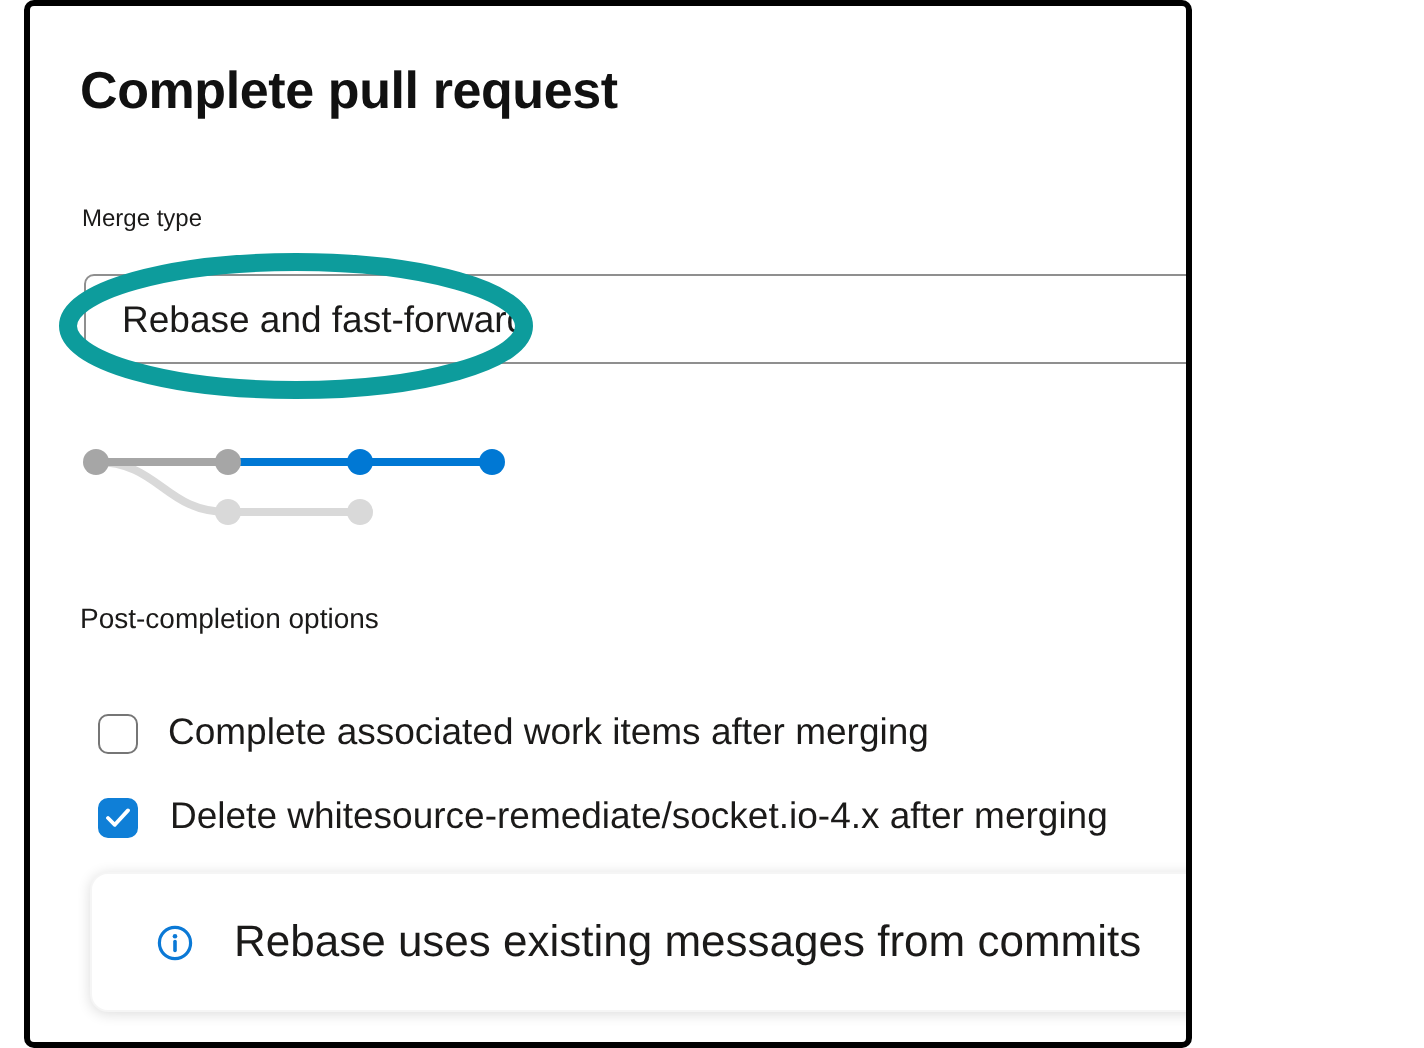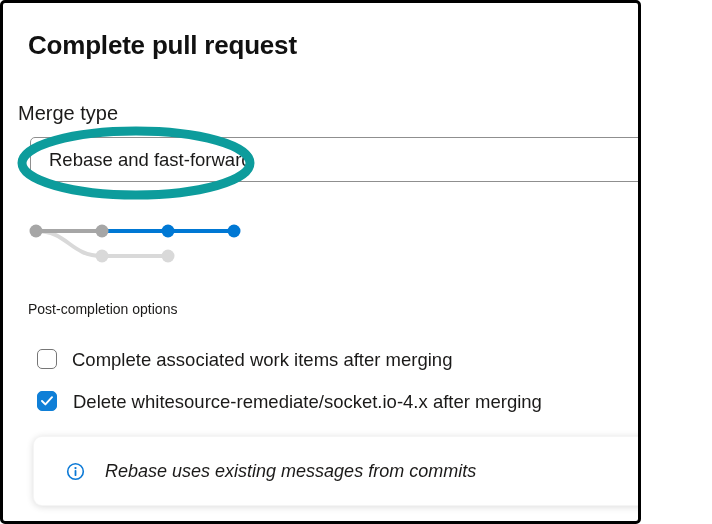--- a/index.html
+++ b/index.html
@@ -1,26 +1,27 @@
 <!DOCTYPE html>
 <html><head>
 <meta charset="utf-8">
 <style>
   * { box-sizing: border-box; margin: 0; padding: 0; }
   html, body { background: #ffffff; }
   body { font-family: "Liberation Sans", sans-serif; color: #1b1a19; }
 
   .frame {
     position: relative;
-    width: 641px;
+    width: 584px;
     height: 524px;
     background: #ffffff;
     border: 3px solid #000000;
     border-radius: 5px;
     overflow: hidden;
+    margin-left: 12px;
   }
 
   
   .dialog-title {
     position: absolute;
     left: 25px; top: 27px;
     font-size: 26px;
     font-weight: 700;
     letter-spacing: -0.2px;
     color: #111111;
@@ -31,22 +32,22 @@
     width: 28px; height: 28px;
     background: transparent;
     border: none;
     cursor: pointer;
     display: flex; align-items: center; justify-content: center;
   }
 
   
   .field-label {
     position: absolute;
-    left: 15px; top: 99px;
-    font-size: 20px;
+    left: 26px; top: 99px;
+    font-size: 12px;
     color: #1b1a19;
   }
   .dropdown {
     position: absolute;
     left: 27px; top: 134px;
     width: 658px; height: 45px;
     background: #ffffff;
     border: 1px solid #8f8f8f;
     border-radius: 5px;
     display: flex;
@@ -78,21 +79,21 @@
     position: absolute;
     left: 25px; top: 298px;
     font-size: 14px;
     color: #1b1a19;
   }
   .option-row {
     position: absolute;
     left: 34px;
     height: 28px;
     display: flex;
-    align-items: flex-start;
+    align-items: flex-end;
     gap: 15px;
     cursor: pointer;
   }
   .option-row.row-0 { top: 346px; }
   .option-row.row-1 { top: 388px; gap: 16px; }
   .checkbox {
     width: 20px; height: 20px;
     border: 1.5px solid #767676;
     border-radius: 5px;
     background: #ffffff;
@@ -119,23 +120,22 @@
     background: #ffffff;
     border: 1px solid rgba(0,0,0,0.04);
     border-radius: 9px;
     box-shadow: 0 1px 7px rgba(0,0,0,0.14);
     display: flex;
     align-items: center;
     padding-left: 32px;
     gap: 20px;
   }
   .info-banner .message {
-    font-size: 18px;
-    color: #1b1a19;
-    font-style: italic;
+    font-size: 22px;
+    color: #1b1a19;
   }
 </style>
 </head>
 <body>
 
 <div class="frame">
 
   <h1 class="dialog-title">Complete pull request</h1>
   <button class="close-btn" aria-label="Close">
     <svg width="19" height="19" viewBox="0 0 19 19">

